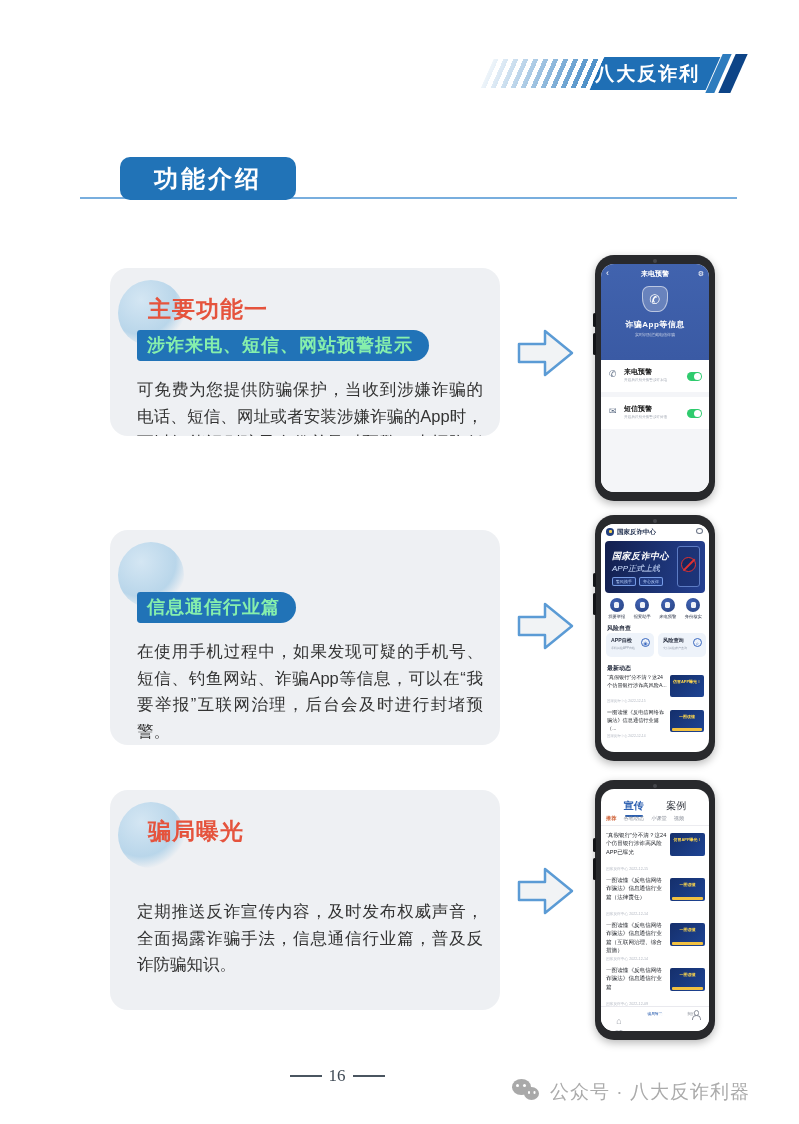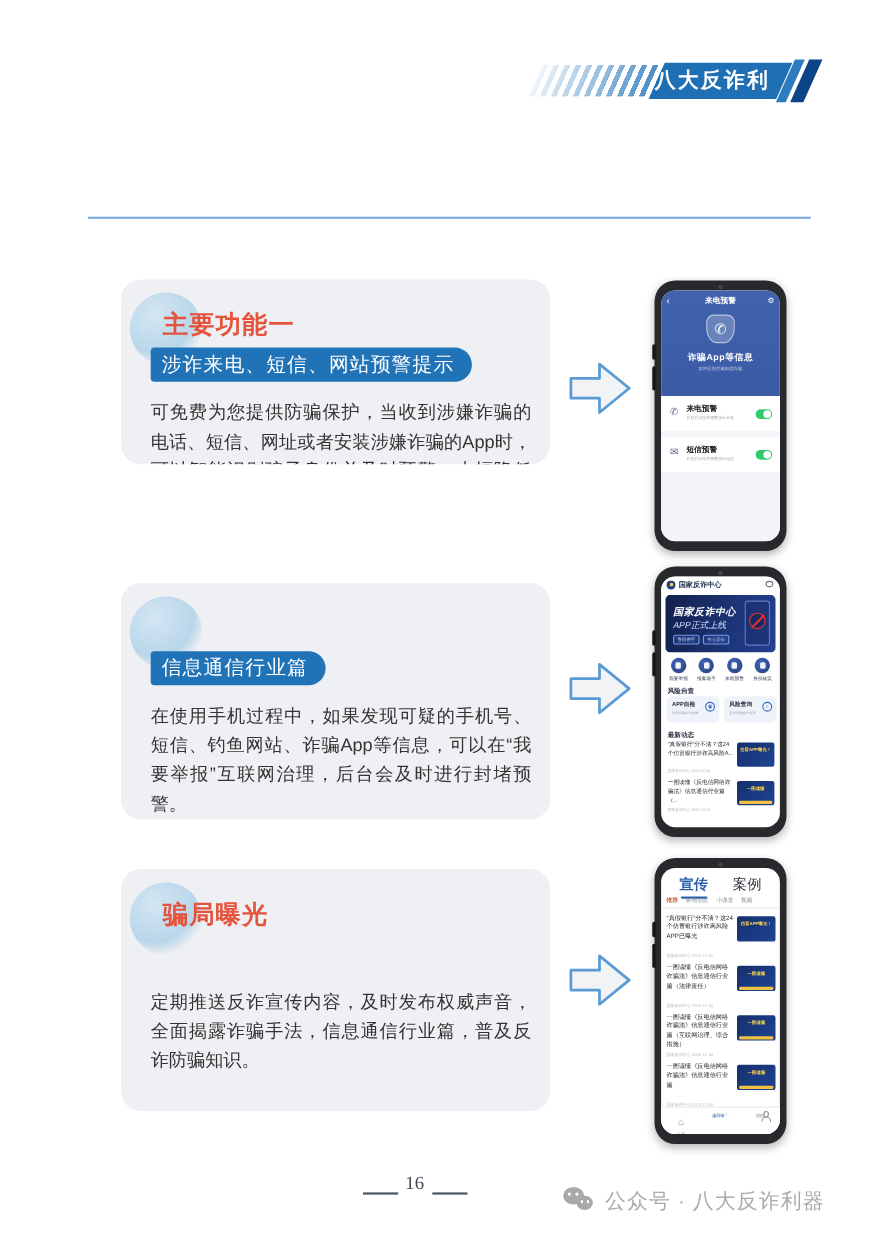--- a/index.html
+++ b/index.html
@@ -22,29 +22,29 @@
   .hs2 { left:727px; width:12px; background:#0d4487; }
 
   
   .intro-line { position:absolute; left:80px; top:197px; width:657px; height:2px; background:#78aede; }
   .intro-btn { position:absolute; left:120px; top:157px; width:176px; height:43px;
     background:#2173b7; border-radius:10px; color:#fff; font-size:24px; font-weight:bold;
     text-align:center; line-height:43px; letter-spacing:3px; }
 
   
   .card { position:absolute; left:110px; width:390px; background:#eef0f3; border-radius:18px; overflow:hidden; }
-  .c1 { top:254px; height:168px; }
+  .c1 { top:268px; height:168px; }
   .c2 { top:530px; height:215px; }
   .c3 { top:790px; height:220px; }
   .card-circle { position:absolute; left:8px; top:12px; width:66px; height:66px; border-radius:50%;
     background:radial-gradient(circle at 35% 30%, #d4e6f3, #b9d6ea 55%, rgba(185,214,234,0) 75%); }
   .card-title { position:absolute; left:38px; top:26px; font-size:23px; font-weight:bold; color:#e5533d; letter-spacing:1px; }
   .card-banner { position:absolute; left:27px; top:62px; height:31px; background:#2173b7;
     border-radius:4px 18px 18px 4px; padding:0 16px 0 10px; }
-  .card-banner span { color:#ffffff; font-weight:normal; font-size:18px; line-height:31px; letter-spacing:1px; }
+  .card-banner span { color:#86efac; font-weight:bold; font-size:18px; line-height:31px; letter-spacing:1px; }
   .card-body { position:absolute; left:27px; top:108px; width:346px; font-size:16.5px;
     line-height:1.62; color:#333; text-align:justify; }
 
   
   .arrow { position:absolute; left:513px; width:64px; height:58px; }
   .a1 { top:324px; } .a2 { top:597px; } .a3 { top:862px; }
 
   
   .phone { position:absolute; left:595px; width:120px; background:#28292c; border-radius:19px;
     box-shadow:0 3px 8px rgba(0,0,0,.28); }
@@ -124,21 +124,21 @@
   .s2-news .nm { position:absolute; left:0; bottom:0; font-size:3.4px; color:#b3b8c2; }
   .thumb { background:linear-gradient(135deg,#152f6b,#1e4494); border-radius:2px; position:relative;
     display:flex; align-items:flex-start; justify-content:center; overflow:hidden; }
   .thumb .tx { color:#ffd84d; font-size:4px; font-weight:bold; margin-top:4px; text-align:center; }
   .thumb.bar::after { content:""; position:absolute; left:2px; right:2px; bottom:1.5px; height:3px;
     background:#f2c141; border-radius:1px; }
   .s2-news .thumb { position:absolute; right:0; top:2px; width:34px; height:22px; }
 
   
   .s3-tabs { position:absolute; left:0; right:0; top:6px; text-align:center; }
-  .s3-tabs .tb { display:inline-block; margin:0 9px; font-size:13px; }
+  .s3-tabs .tb { display:inline-block; margin:0 9px; font-size:10px; }
   .tb-on { color:#2b5fb0; font-weight:bold; position:relative; }
   .tb-on::after { content:""; position:absolute; left:1px; right:1px; bottom:-3.5px; height:2px;
     background:#2b5fb0; border-radius:1px; }
   .tb-off { color:#30343c; }
   .s3-subtabs { position:absolute; left:5px; right:3px; top:26px; display:flex; gap:7px; }
   .s3-subtabs span { font-size:5.2px; color:#8a8f99; }
   .s3-subtabs .on { color:#cd5a2d; font-weight:bold; }
   .s3-div { position:absolute; left:0; right:0; top:36px; height:.8px; background:#ececf0; }
   .s3-art { position:absolute; left:5px; right:4px; height:45px; }
   .ar0 { top:40px; } .ar1 { top:85px; } .ar2 { top:130px; } .ar3 { top:175px; }
@@ -154,22 +154,22 @@
   .nav-center { width:11px; height:11px; margin:0 auto; background:#2b5fb0; border-radius:3px; position:relative; }
   .nav-center::after { content:""; position:absolute; left:3px; top:2.5px; width:5px; height:6px;
     background:#fff; border-radius:1px; opacity:.9; }
   .nav-user { width:9px; height:10px; margin:0 auto; position:relative; }
   .nav-user::before { content:""; position:absolute; left:2.6px; top:0; width:3.8px; height:3.8px;
     border:.9px solid #8a8f99; border-radius:50%; }
   .nav-user::after { content:""; position:absolute; left:.5px; top:4.8px; width:7px; height:4.5px;
     border:.9px solid #8a8f99; border-bottom:none; border-radius:5px 5px 0 0; }
 
   
-  .pageno { position:absolute; left:0; top:1066px; width:674px; display:flex; align-items:flex-end;
-    justify-content:center; gap:7px;margin-left:40px; }
+  .pageno { position:absolute; left:0; top:1066px; width:674px; display:flex; align-items:center;
+    justify-content:center; gap:7px; }
   .pageno .dash { width:32px; height:1.6px; background:#4a5560; }
   .pageno .num { font-size:17px; color:#3f4a55; font-family:"Liberation Serif","DejaVu Serif",serif; }
   .wechat { position:absolute; left:512px; top:1079px; display:flex; align-items:center; gap:8px; }
   .wx-icon { position:relative; width:30px; height:26px; }
   .wx-icon .b1 { position:absolute; left:0; top:0; width:19px; height:16px; background:#a9a9a9;
     border-radius:50% 50% 48% 48%; }
   .wx-icon .b1::after { content:""; position:absolute; left:4px; top:4.5px; width:3px; height:3px;
     border-radius:50%; background:#fff; box-shadow:7px 0 0 #fff; }
   .wx-icon .b2 { position:absolute; left:12px; top:8px; width:15px; height:13px; background:#a9a9a9;
     border-radius:50%; }
@@ -183,20 +183,21 @@
 <div class="page">
 
   <div class="hdr-stripes"></div>
   <div class="hdr-banner">
     <span>八大反诈利器</span>
   </div>
   <div class="hdr-slash hs1"></div>
   <div class="hdr-slash hs2"></div>
 
   <div class="intro-line"></div>
+  <div class="intro-btn">功能介绍</div>
 
   <section class="card c1">
     <div class="card-circle"></div>
     <h2 class="card-title">主要功能一</h2>
     <div class="card-banner">
       <span>涉诈来电、短信、网站预警提示</span>
     </div>
     <p class="card-body">可免费为您提供防骗保护，当收到涉嫌诈骗的电话、短信、网址或者安装涉嫌诈骗的App时，可以智能识别骗子身份并及时预警，大幅降低受骗可能性。</p>
   </section>
 

